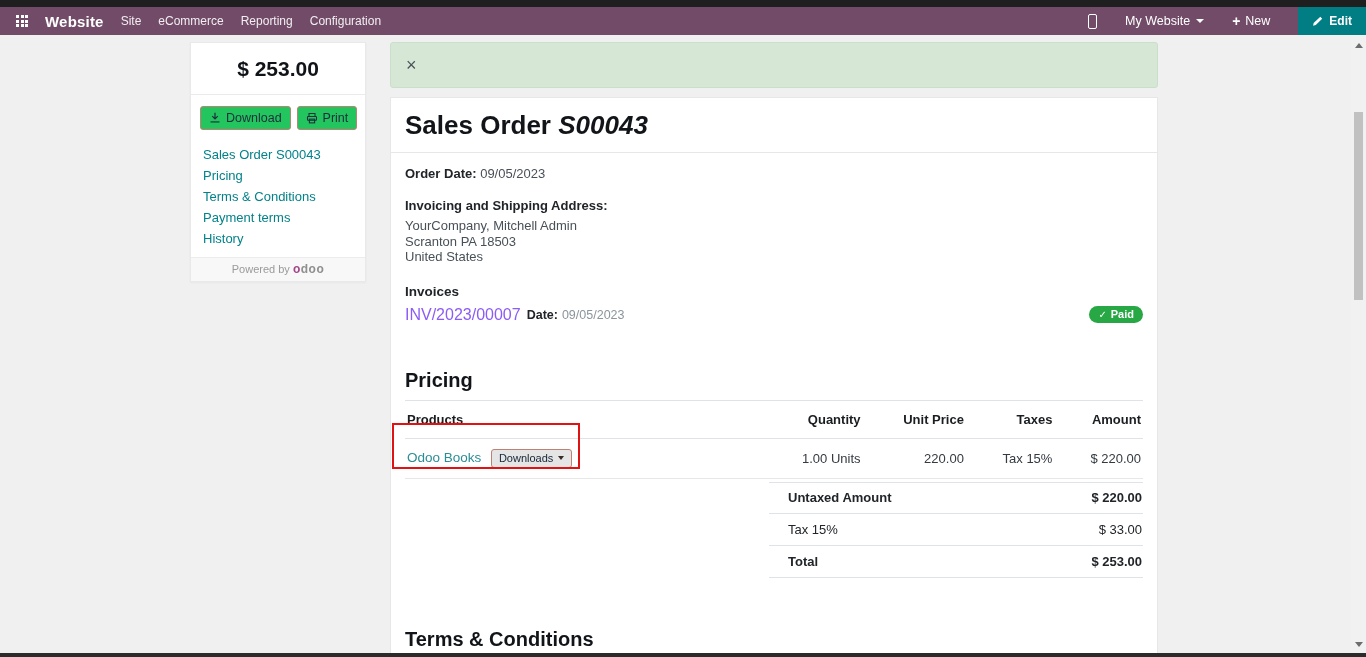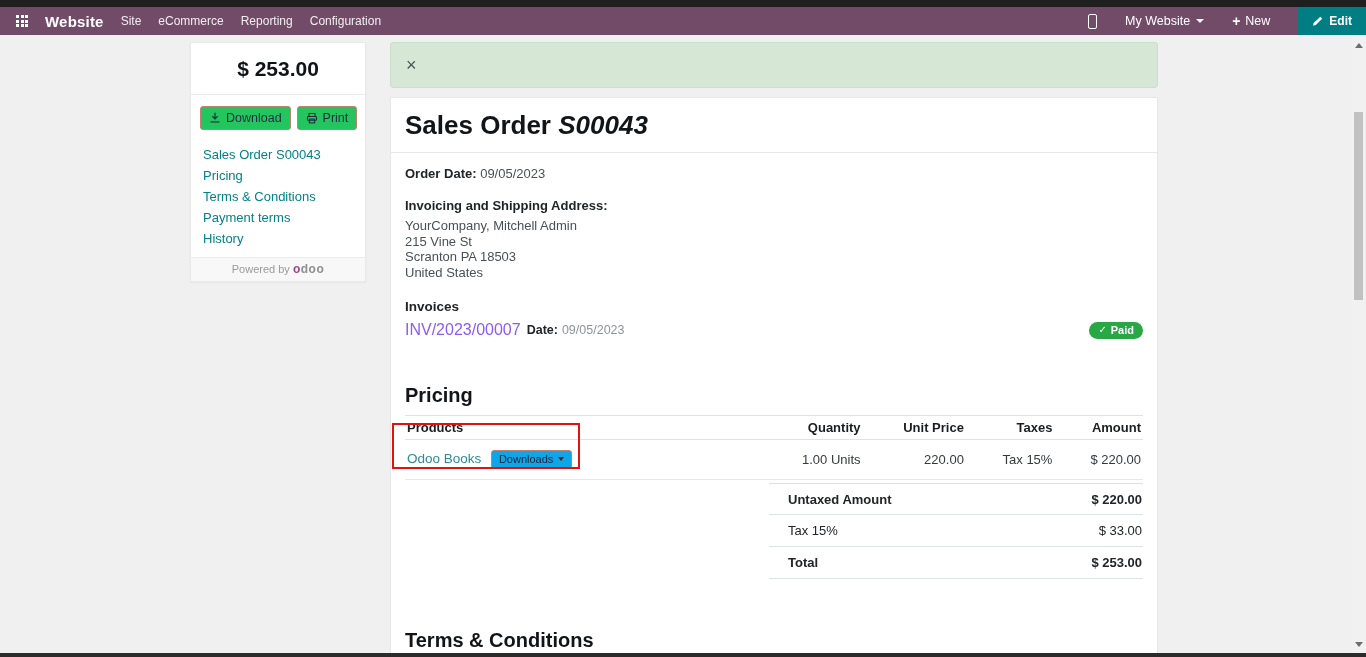--- a/index.html
+++ b/index.html
@@ -90,28 +90,28 @@
     border-radius: 9px; padding: 2px 9px 3px; display: inline-flex; align-items: center; gap: 4px;
   }
   .paid-check { font-size: 10px; }
   .section-heading { font-size: 20px; font-weight: 600; color: #111418; }
   .pricing-heading { margin-top: 45px; }
 
   
   .pricing-table { width: 100%; border-collapse: collapse; margin-top: 8px; font-size: 13px; }
   .pricing-table th {
     border-top: 1px solid #dfe2e6; border-bottom: 1px solid #dfe2e6;
-    font-weight: 700; padding: 4px 2px; text-align: right; color: #1b1e21;
+    font-weight: 700; padding: 11px 2px; text-align: right; color: #1b1e21;
   }
   .pricing-table th:first-child { text-align: left; }
   .pricing-table td { padding: 10px 2px; border-bottom: 1px solid #e7e7e7; text-align: right; color: #343a40; }
   .pricing-table td:first-child { text-align: left; }
   .product-link { color: #2a8e94; text-decoration: none; font-size: 13.5px; cursor: pointer; }
   .downloads-btn {
-    background: #0ea5e9; border: 1px solid #c08175; border-radius: 3px; color: #152535;
+    background: #e5e5e5; border: 1px solid #c08175; border-radius: 3px; color: #152535;
     font-size: 11px; padding: 2px 7px 3px; margin-left: 6px; cursor: pointer;
     display: inline-flex; align-items: center; gap: 5px; font-family: inherit;
   }
   .caret-dark { width: 0; height: 0; border-left: 3.5px solid transparent; border-right: 3.5px solid transparent; border-top: 4px solid #3a2a26; display: inline-block; }
 
   
   .totals { width: 374px; margin-left: auto; margin-top: 3px; font-size: 13px; }
   .totals-row {
     display: flex; justify-content: space-between; align-items: center;
     padding: 5px 1px 5px 19px; border-bottom: 1px solid #dfe2e6; height: 32px;
@@ -223,21 +223,20 @@
     <span class="order-title"><span>Sales Order </span><em>S00043</em></span>
   </div>
   <div class="panel-body">
     <div class="kv-row">
       <span class="kv-label">Order Date:</span>
       <span class="kv-value">09/05/2023</span>
     </div>
     <div class="addr-label">Invoicing and Shipping Address:</div>
     <div class="addr-lines">
       <div>YourCompany, Mitchell Admin</div>
-      <div>215 Vine St</div>
       <div>Scranton PA 18503</div>
       <div>United States</div>
     </div>
     <div class="invoices-label">Invoices</div>
     <div class="invoice-row">
       <a class="invoice-link">INV/2023/00007</a>
       <span class="invoice-date-label">Date:</span>
       <span class="invoice-date">09/05/2023</span>
       <span class="paid-badge">
         <span class="paid-check">✓</span>

